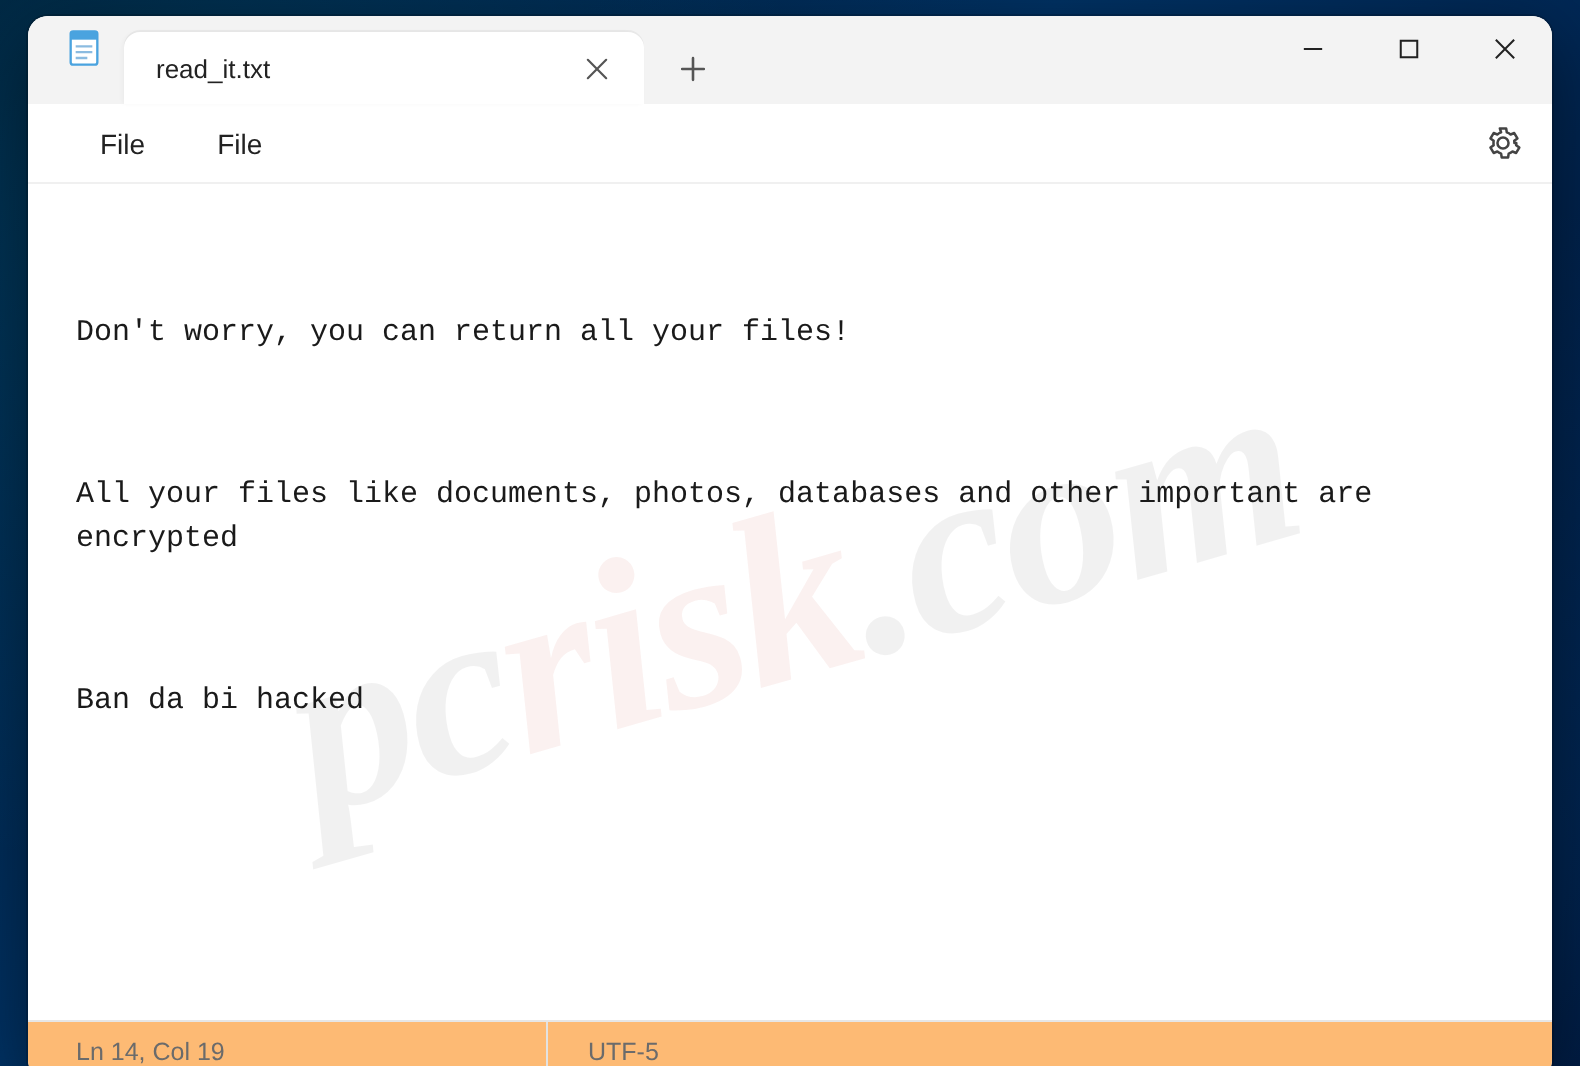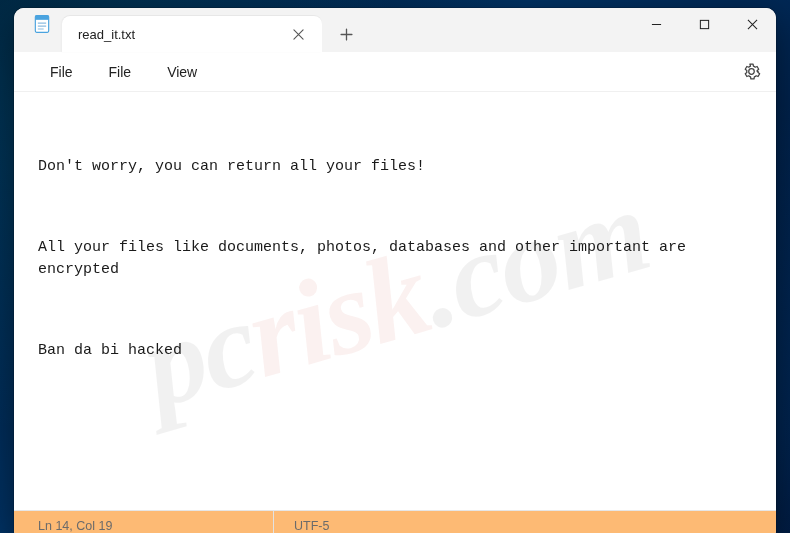--- a/index.html
+++ b/index.html
@@ -232,21 +232,20 @@
         <svg width="11" height="11" viewBox="0 0 12 12">
             <path d="M1 1 L11 11 M11 1 L1 11" stroke="currentColor" stroke-width="1.1"></path>
           </svg>
       </div>
     </div>
   </div>
 
   <div class="menubar">
     <div class="menu-item">File</div>
     <div class="menu-item">File</div>
-    <div class="menu-item">View</div>
     <div class="menu-spacer"></div>
     <div class="settings-btn">
       <svg width="19" height="19" viewBox="0 0 24 24">
         <path fill="none" stroke="currentColor" stroke-width="1.6" stroke-linejoin="round" d="M12 8.5a3.5 3.5 0 1 0 0 7 3.5 3.5 0 0 0 0-7Zm8.4 3.5c0 .5 0 .9-.1 1.4l2 1.5-2 3.4-2.3-.9c-.7.6-1.5 1-2.4 1.3l-.4 2.5h-4l-.4-2.5c-.9-.3-1.7-.7-2.4-1.3l-2.3.9-2-3.4 2-1.5c-.1-.5-.1-.9-.1-1.4s0-.9.1-1.4l-2-1.5 2-3.4 2.3.9c.7-.6 1.5-1 2.4-1.3L10 2.8h4l.4 2.5c.9.3 1.7.7 2.4 1.3l2.3-.9 2 3.4-2 1.5c.1.5.1.9.1 1.4Z"></path>
       </svg>
     </div>
   </div>
 
   <div class="content-wrap">
     <div class="watermark-r"></div>

